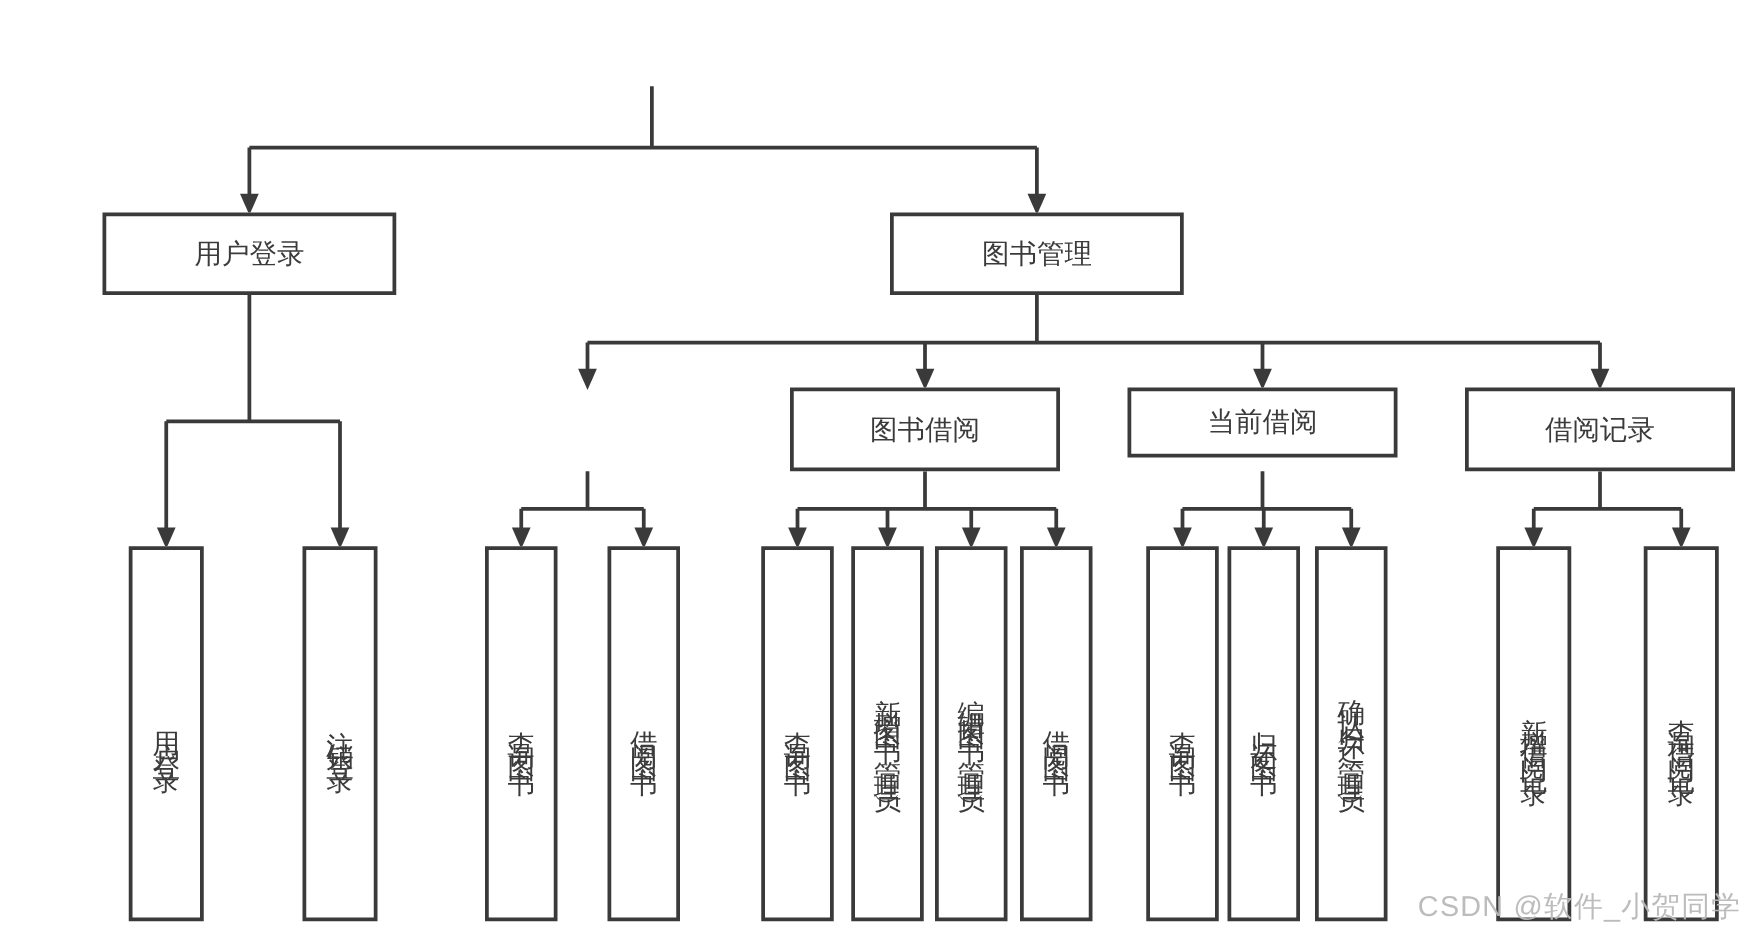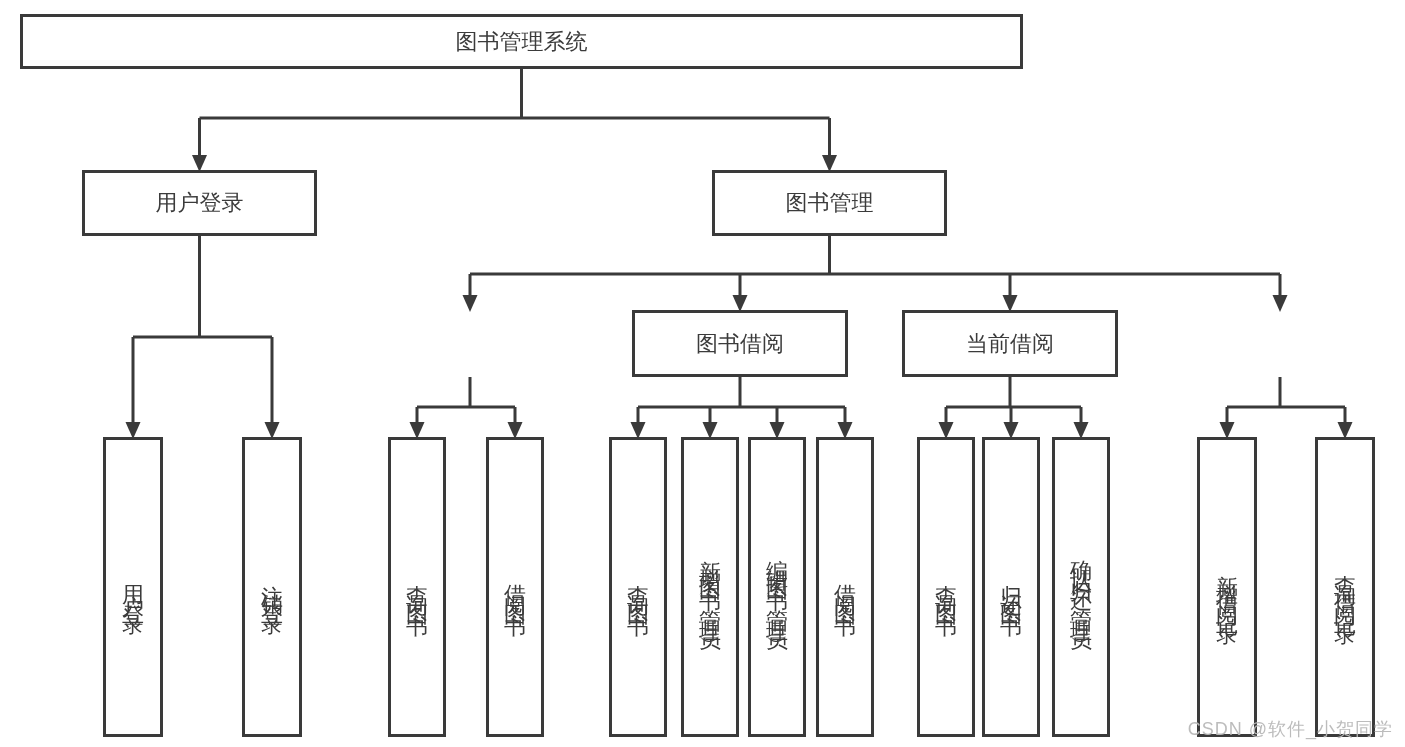--- a/index.html
+++ b/index.html
@@ -41,21 +41,21 @@
     text-orientation: mixed;
     letter-spacing: 10px;
     line-height: 1;
     font-size: 22px;
     white-space: normal;
   }
   .watermark {
     position: absolute;
     right: 12px;
     bottom: 6px;
-    font-size: 18px;
+    font-size: 23px;
     letter-spacing: 1px;
     color: rgba(184, 184, 184, 0.95);
     z-index: 5;
   }
 </style>
 </head>
 <body>
 
 <div class="stage">
 
@@ -95,36 +95,36 @@
       <polygon points="769.5,422 784.5,422 777,439"></polygon>
       <polygon points="837.5,422 852.5,422 845,439"></polygon>
       <polygon points="938.5,422 953.5,422 946,439"></polygon>
       <polygon points="1003.5,422 1018.5,422 1011,439"></polygon>
       <polygon points="1073.5,422 1088.5,422 1081,439"></polygon>
       <polygon points="1219.5,422 1234.5,422 1227,439"></polygon>
       <polygon points="1337.5,422 1352.5,422 1345,439"></polygon>
     </g>
   </svg>
 
-  <div class="node" style="left:20px; top:14px; width:1003px; height:55px;">
-    <span>图书管理系统</span>
-  </div>
 
   <div class="node" style="left:82px; top:170px; width:235px; height:66px;">
     <span>用户登录</span>
   </div>
   <div class="node" style="left:712px; top:170px; width:235px; height:66px;justify-content:center;">
     <span>图书管理</span>
   </div>
 
   <div class="node" style="left:632px; top:310px; width:216px; height:67px;">
     <span>图书借阅</span>
   </div>
-  <div class="node" style="left:902px; top:310px; width:216px; height:67px;">
+  <div class="node" style="left:902px; top:310px; width:216px; height:56px;">
     <span>当前借阅</span>
+  </div>
+  <div class="node" style="left:1172px; top:310px; width:216px; height:67px;">
+    <span>借阅记录</span>
   </div>
 
   <div class="node leaf" style="left:103px; top:437px; width:60px; height:300px;">
     <span class="vtext">用户登录</span>
   </div>
   <div class="node leaf" style="left:242px; top:437px; width:60px; height:300px;">
     <span class="vtext">注销登录</span>
   </div>
 
   <div class="node leaf" style="left:388px; top:437px; width:58px; height:300px;">

